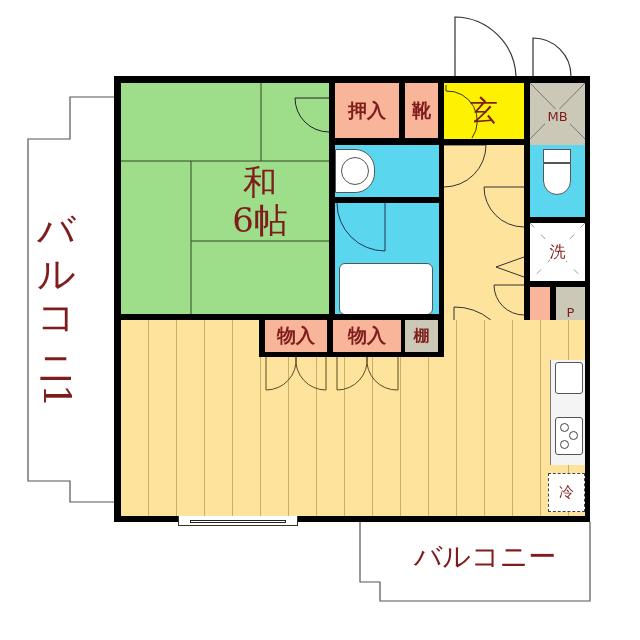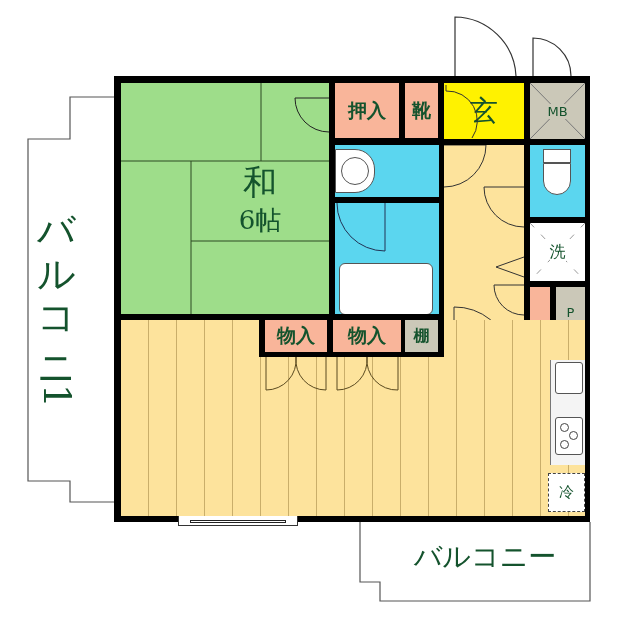--- a/index.html
+++ b/index.html
@@ -1,20 +1,20 @@
 <!DOCTYPE html>
 <html><head>
 <meta charset="utf-8">
 <style>
   html,body{margin:0;padding:0;background:#fff;}
   body{width:640px;height:640px;position:relative;overflow:hidden;font-family:"DejaVu Serif","Liberation Serif",serif;}
   .abs{position:absolute;box-sizing:border-box;}
   .wall{background:#000;}
   .room{position:absolute;box-sizing:border-box;}
-  .lbl{position:absolute;display:flex;align-items:center;justify-content:center;color:#14532d;}
+  .lbl{position:absolute;display:flex;align-items:center;justify-content:center;color:#7f1d1d;}
   .sans{font-family:"DejaVu Sans","Liberation Sans",sans-serif;}
   .tatami{background:#9edd8a;}
   .ldk{background:#fde39c;background-image:repeating-linear-gradient(90deg, transparent 0 27px, #c9ae6a 27px 28px);}
   .hall{background:#fde39c;}
   .closet{background:#f9b59a;}
   .water{background:#5bd6ef;}
   .genkan{background:#fff200;}
   .grey{background:#cbc8b8;}
   .bigtxt{font-size:40px;line-height:42px;text-align:center;flex-direction:column;}
   .medtxt{font-size:19px;font-weight:bold;}
@@ -36,40 +36,40 @@
 <div class="room tatami" style="left:121px;top:83px;width:208px;height:231px;">
   <svg width="208" height="231">
     <line x1="0" y1="78" x2="208" y2="78" stroke="#2c4a22" stroke-width="1"></line>
     <line x1="140" y1="0" x2="140" y2="78" stroke="#2c4a22" stroke-width="1"></line>
     <line x1="70" y1="78" x2="70" y2="231" stroke="#2c4a22" stroke-width="1"></line>
     <line x1="70" y1="158" x2="208" y2="158" stroke="#2c4a22" stroke-width="1"></line>
     <path d="M208,15 L174,15 A34,34 0 0 0 208,49" fill="none" stroke="#222" stroke-width="1"></path>
   </svg>
   <div class="lbl bigtxt" style="left:70px;top:78px;width:138px;height:80px;">
     <span style="font-size:34px;line-height:38px;">和</span>
-    <span style="font-size:26px;line-height:38px;">6帖</span>
+    <span style="font-size:34px;line-height:38px;">6帖</span>
   </div>
 </div>
 
 <div class="room closet lbl sans medtxt" style="left:335px;top:83px;width:64px;height:55px;">
   <span>押入</span>
 </div>
 
 <div class="room closet lbl sans medtxt" style="left:405px;top:83px;width:33px;height:55px;">
   <span>靴</span>
 </div>
 
 <div class="room genkan lbl" style="left:444px;top:83px;width:80px;height:56px;">
   <svg width="80" height="56">
     <path d="M2,2 L2,8 A30,30 0 0 1 28,55" fill="none" stroke="#333" stroke-width="1"></path>
   </svg>
   <span style="font-size:28px;">玄</span>
 </div>
 
-<div class="room grey lbl sans" style="left:530px;top:83px;width:55px;height:56px;">
+<div class="room grey lbl sans" style="left:530px;top:83px;width:55px;height:67px;">
   <svg width="55" height="56">
     <line x1="0" y1="0" x2="55" y2="56" stroke="#777" stroke-width="1"></line>
     <line x1="55" y1="0" x2="0" y2="56" stroke="#777" stroke-width="1"></line>
   </svg>
   <span style="font-size:13px;position:relative;background:#cbc8b8;padding:0 2px;">MB</span>
 </div>
 
 <div class="room water" style="left:335px;top:145px;width:104px;height:52px;">
   <div class="abs" style="left:0;top:4px;width:40px;height:44px;background:#fff;border-radius:0 20px 20px 0;border:1px solid #555;"></div>
   <div class="abs" style="left:6px;top:12px;width:28px;height:28px;border:1px solid #555;border-radius:50%;"></div>

